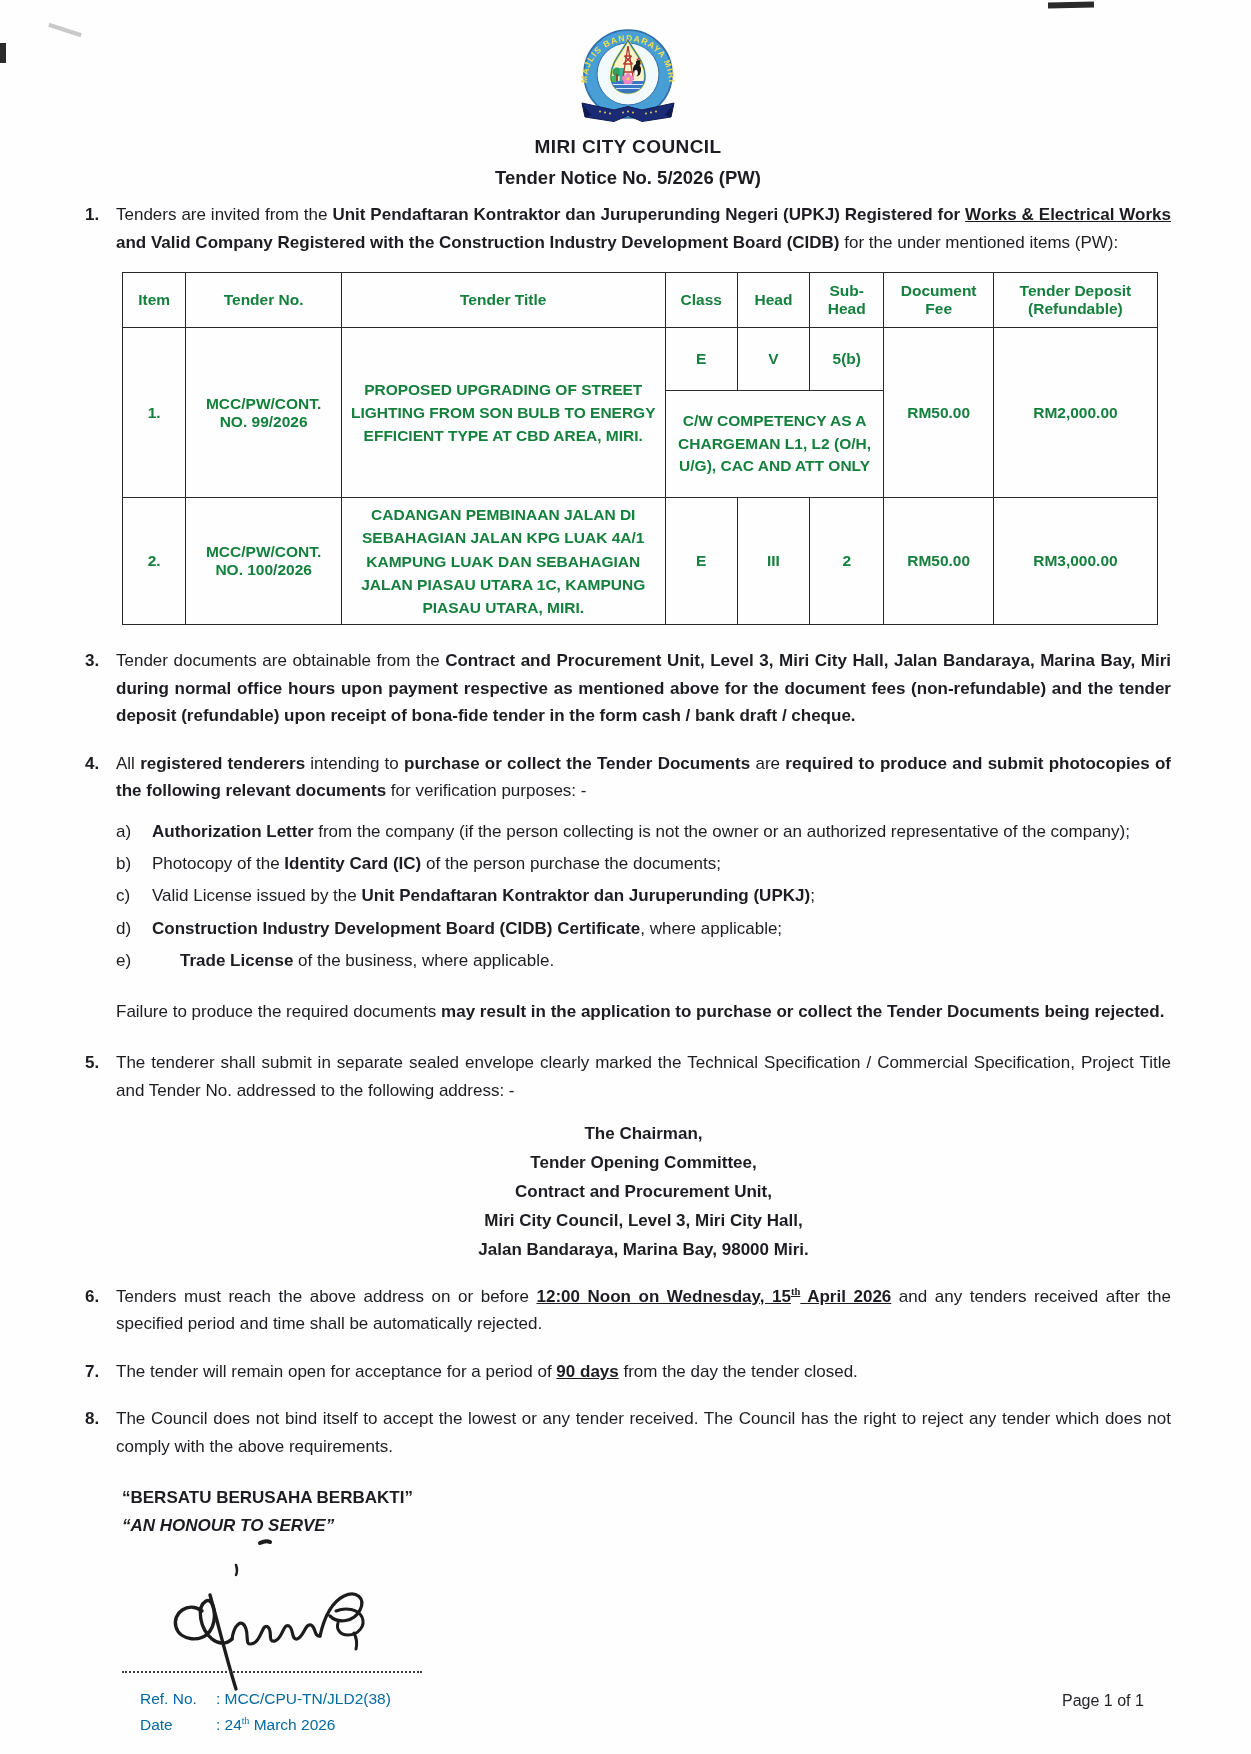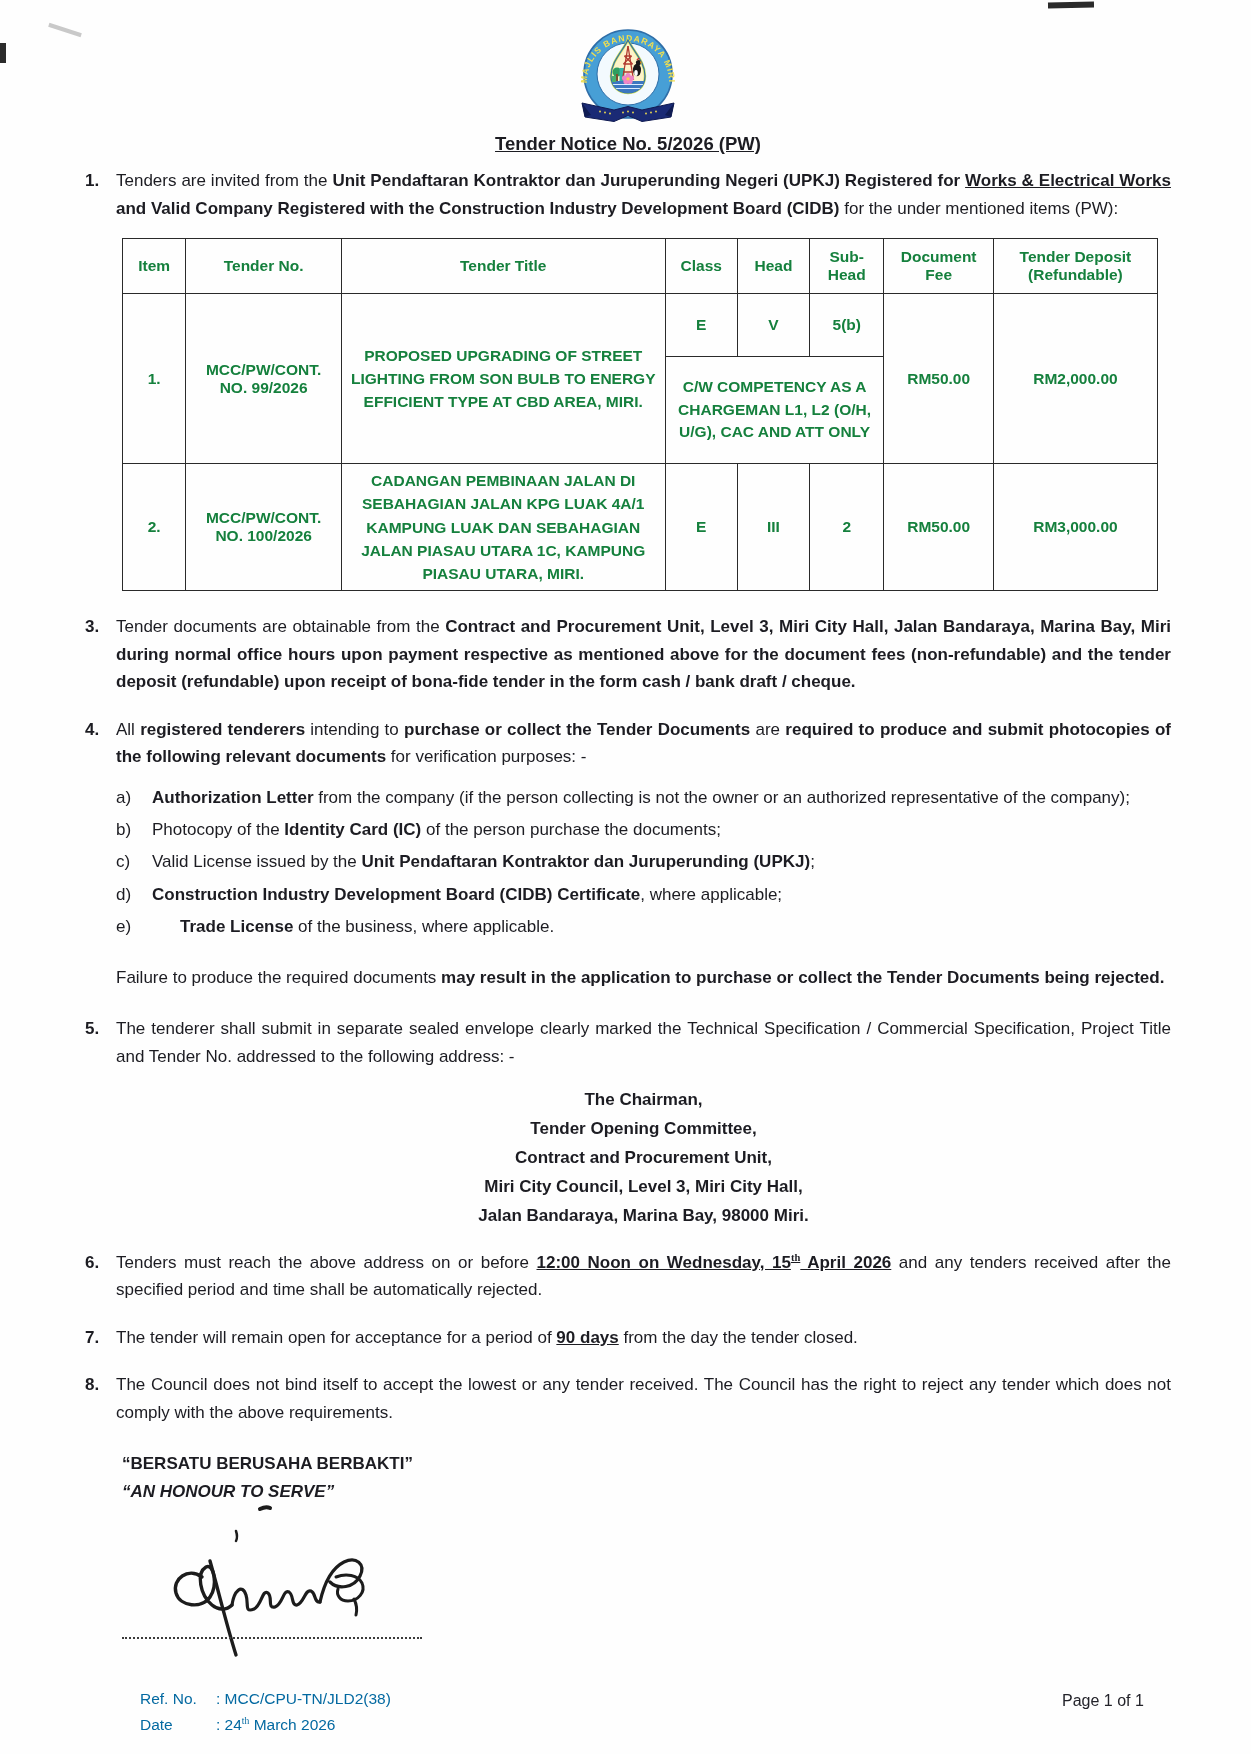--- a/index.html
+++ b/index.html
@@ -11,21 +11,21 @@
   .content{padding:26px 80px 0 85px;}
   
   .artifact{position:absolute;background:#2b2b2b;}
   .artifact.dash-tr{left:1048px;top:2px;width:46px;height:6px;transform:rotate(-1deg);}
   .artifact.edge-l{left:0;top:43px;width:6px;height:20px;}
   .artifact.smudge{left:48px;top:28px;width:34px;height:4px;background:#c9c9c9;transform:rotate(18deg);}
   
   .doc-header{text-align:center;}
   .logo-wrap{display:inline-block;line-height:0;}
   .org-name{font-size:19px;font-weight:700;letter-spacing:.4px;margin-top:4px;}
-  .notice-no{font-size:18.5px;font-weight:700;margin-top:1px;text-decoration:underline;}
+  .notice-no{font-size:18.5px;font-weight:700;margin-top:9px;}
   
   .clause{display:flex;margin-top:20px;font-size:17px;line-height:1.62;}
   .clause-no{width:31px;flex-shrink:0;font-weight:700;}
   .clause-body{flex:1;text-align:justify;}
   sup{font-size:.62em;vertical-align:super;line-height:0;text-decoration:inherit;font-family:Liberation Serif, serif;}
   
   table.tender-table{
     border-collapse:collapse;margin:16px 0 0 37px;width:1036px;
     font-size:15.5px;font-weight:700;table-layout:fixed;color:#15803d;
   }
@@ -134,20 +134,21 @@
               <circle cx="43" cy="87.5" r="0.9"></circle>
             <circle cx="56" cy="86.5" r="0.9"></circle>
               <circle cx="61" cy="85.5" r="0.9"></circle>
               <circle cx="66" cy="86.5" r="0.9"></circle>
             <circle cx="79" cy="87.5" r="0.9"></circle>
               <circle cx="84" cy="86.5" r="0.9"></circle>
               <circle cx="89" cy="85.5" r="0.9"></circle>
           </g>
         </svg>
       </span>
+      <div class="org-name">MIRI CITY COUNCIL</div>
       <div class="notice-no">Tender Notice No. 5/2026 (PW)</div>
     </div>
 
     <div class="clause" style="margin-top:12px;">
       <div class="clause-no">1.</div>
       <div class="clause-body"><span>Tenders are invited from the </span><span style="font-weight: 700;">Unit Pendaftaran Kontraktor dan Juruperunding Negeri (UPKJ) Registered for </span><span style="font-weight: 700; text-decoration: underline;">Works &amp; Electrical Works</span><span style="font-weight: 700;"> and Valid Company Registered with the Construction Industry Development Board (CIDB)</span><span> for the under mentioned items (PW):</span></div>
     </div>
 
     <table class="tender-table">
       <colgroup>

